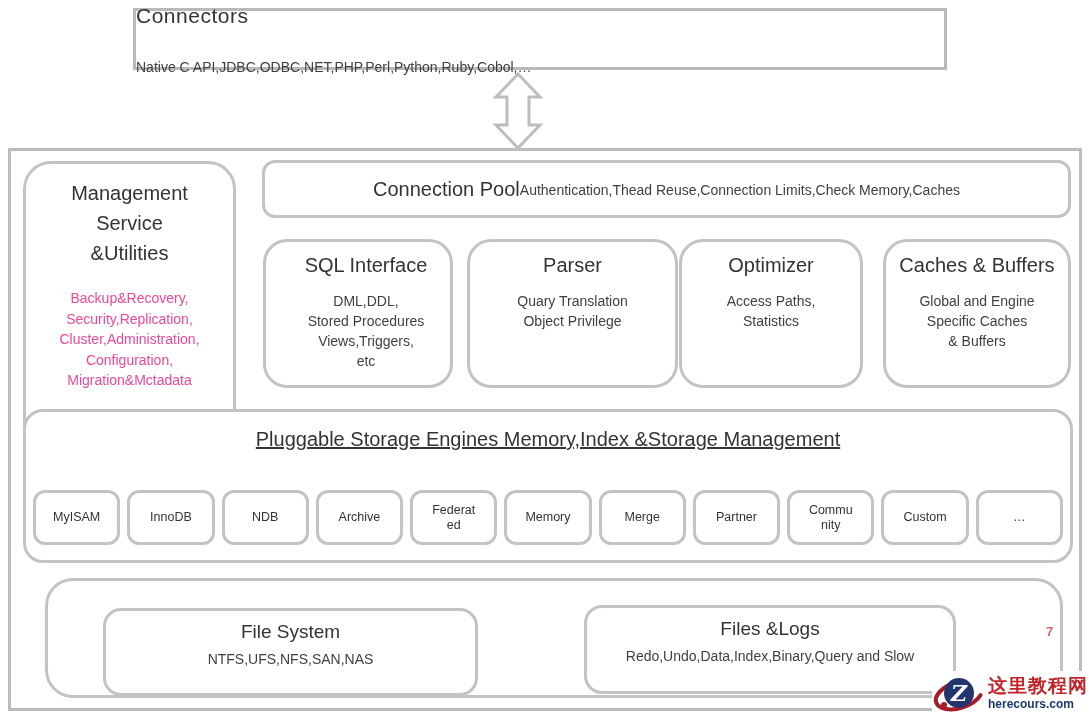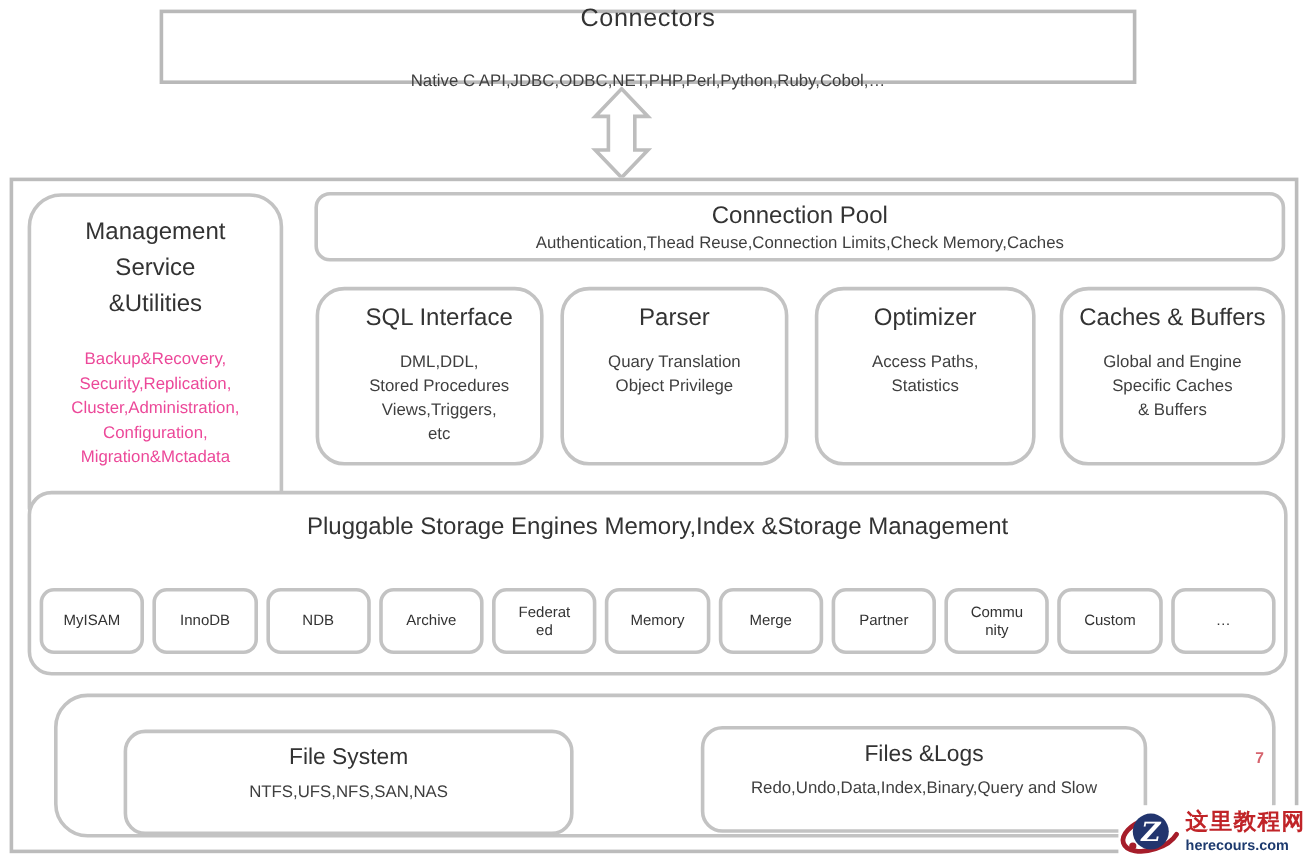--- a/index.html
+++ b/index.html
@@ -9,21 +9,21 @@
     position: relative; overflow: hidden;
     font-family: "Liberation Sans", "DejaVu Sans", sans-serif;
     color: #3b3b3b;
   }
   .pre { white-space: pre-line; }
 
   
   .connectors-box {
     position: absolute; left: 133px; top: 8px; width: 814px; height: 62px;
     border: 3px solid #b9b9b9; background: #fff;
-    display: flex; flex-direction: column; align-items: center; justify-content: center; gap: 28px;
+    display: flex; flex-direction: column; align-items: flex-start; justify-content: center; gap: 28px;
   }
   .connectors-box .title { font-size: 21px; color: #333; letter-spacing: .5px; }
   .connectors-box .subtitle { font-size: 14px; color: #3f3f3f; margin-top: 3px; }
 
   
   .arrow-wrap { position: absolute; left: 490px; top: 72px; width: 56px; height: 78px; }
 
   
   .main-box {
     position: absolute; left: 8px; top: 148px; width: 1074px; height: 563px;
@@ -33,40 +33,40 @@
 
   .management-box {
     left: 12px; top: 10px; width: 213px; height: 289px; border-radius: 28px;
     text-align: center; padding-top: 14px;
   }
   .management-box .title { font-size: 20px; line-height: 30px; color: #333; }
   .management-box .body { font-size: 14px; line-height: 20.5px; margin-top: 20px; color: #ec4899; }
 
   .connection-pool {
     left: 251px; top: 9px; width: 809px; height: 58px; border-radius: 13px;
-    display: flex; flex-direction: column; align-items: center; justify-content: center;
+    display: flex; align-items: center; justify-content: center;
   }
   .connection-pool .title { font-size: 20px; color: #333; }
   .connection-pool .subtitle { font-size: 14px; margin-top: 2px; color: #3f3f3f; }
 
   .module-box {
     top: 88px; height: 149px; border-radius: 24px; text-align: center; padding-top: 12px;
   }
   .module-box .title { font-size: 20px; color: #333; }
   .module-box .body { font-size: 14px; line-height: 20px; margin-top: 14px; color: #3f3f3f; }
   .module-sql       { left: 252px; width: 190px; padding-left: 16px; }
-  .module-parser    { left: 456px; width: 190px; }
+  .module-parser    { left: 456px; width: 211px; }
   .module-optimizer { left: 668px; width: 184px; }
   .module-caches    { left: 872px; width: 188px; }
   .module-caches .title { letter-spacing: 0px; }
 
   .storage-box {
     left: 12px; top: 258px; width: 1050px; height: 154px; border-radius: 20px;
   }
-  .storage-box .title { font-size: 20px; text-align: center; margin-top: 16px; color: #333; }
+  .storage-box .title { font-size: 20px; text-align: center; margin-top: 16px; color: #333; text-decoration: underline; }
   .engine-row {
     position: absolute; left: 7px; right: 7px; top: 78px; height: 55px;
     display: flex; gap: 7px;
   }
   .engine-box {
     flex: 1 1 0; border: 3px solid #c3c3c3; border-radius: 12px; background: #fff;
     display: flex; align-items: center; justify-content: center;
     font-size: 12.5px; text-align: center; line-height: 15px; color: #333;
   }
 

